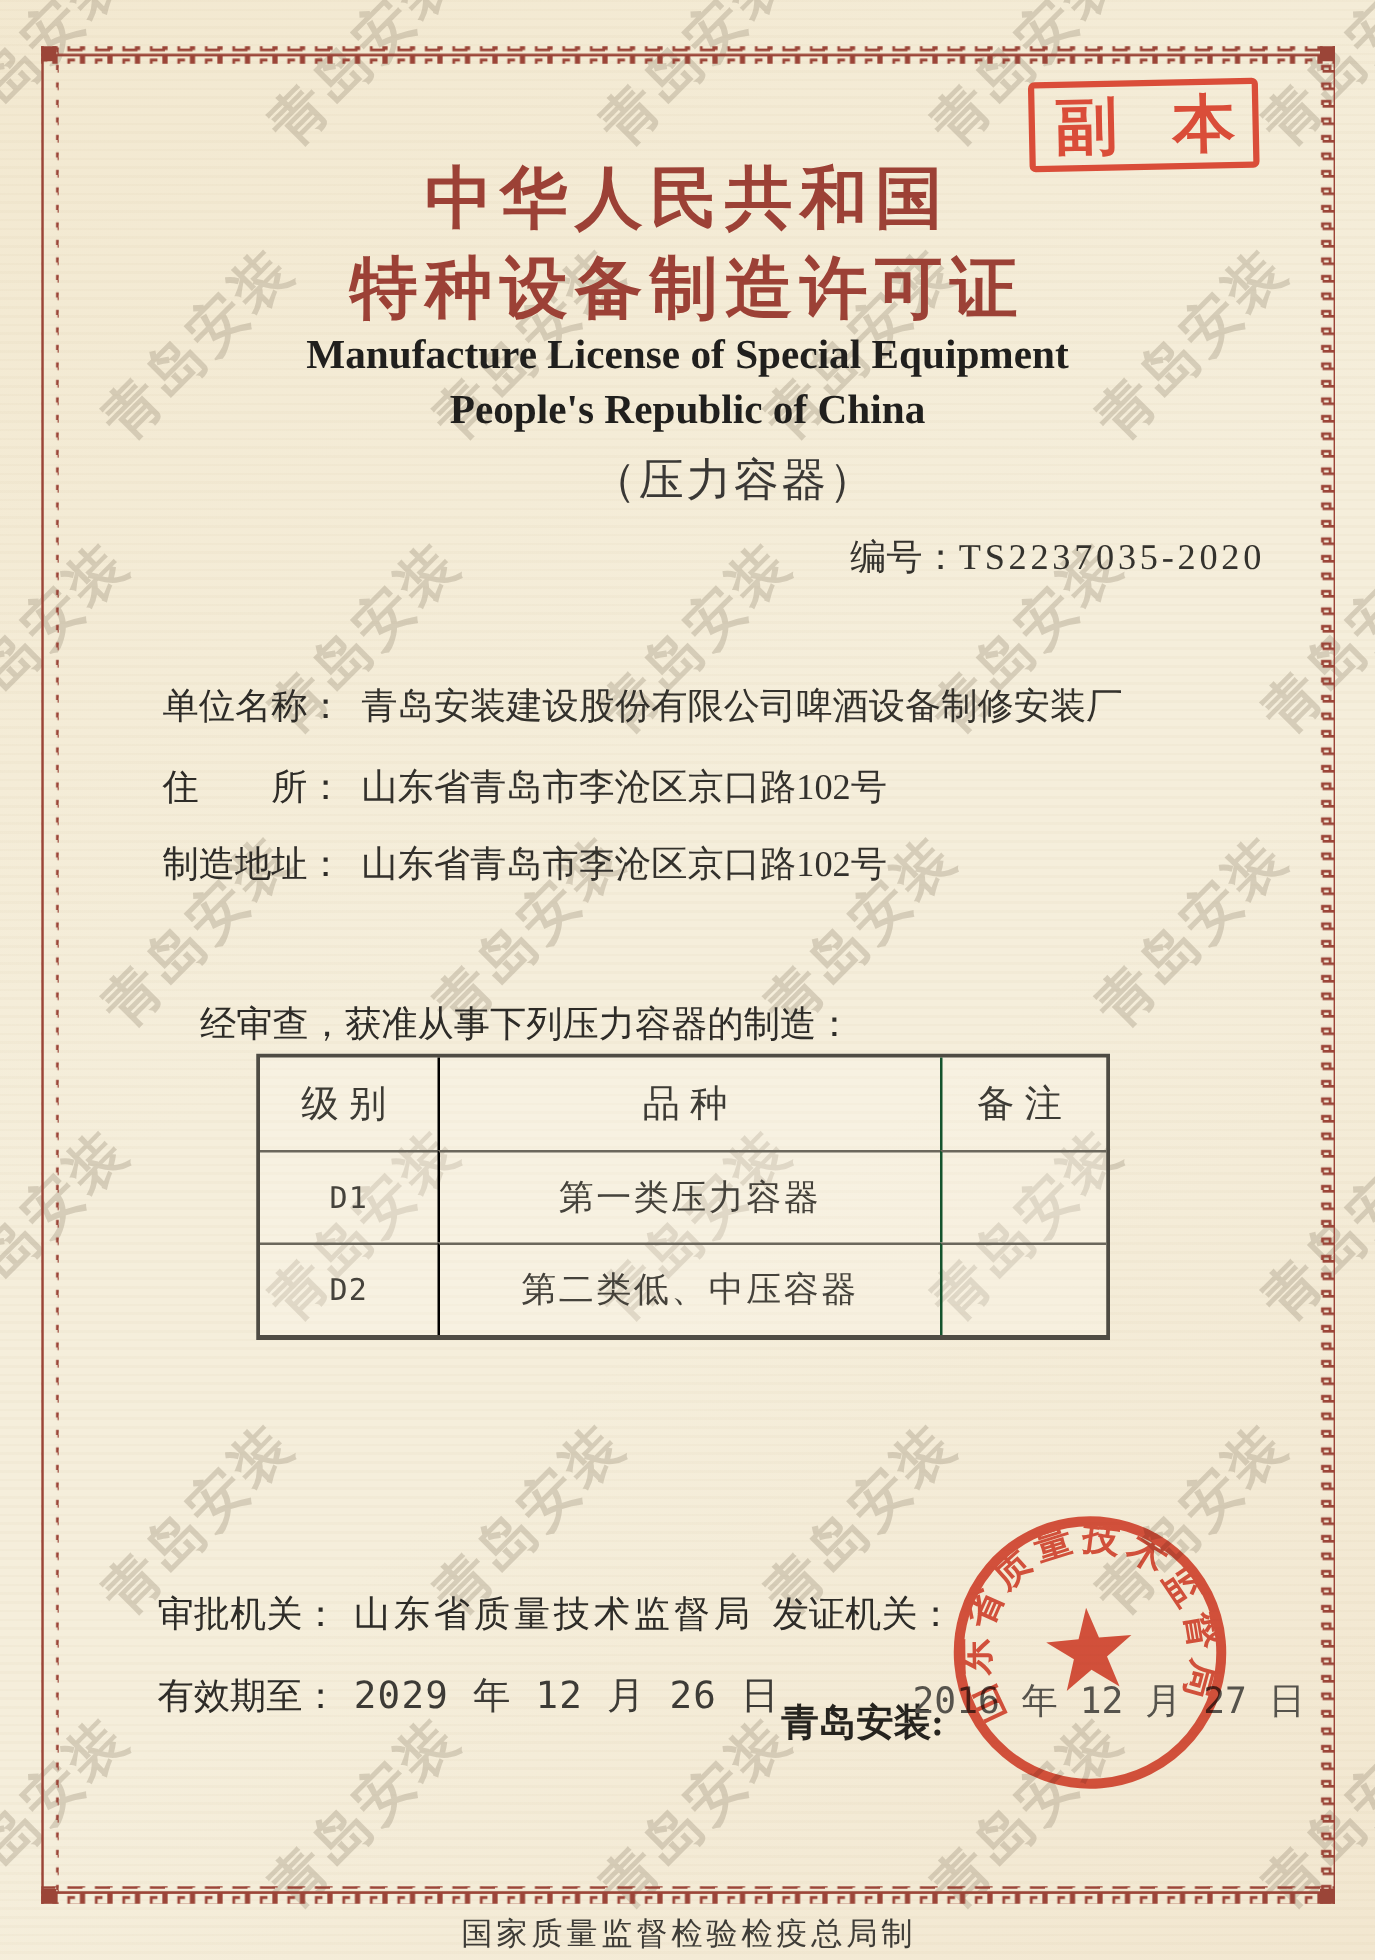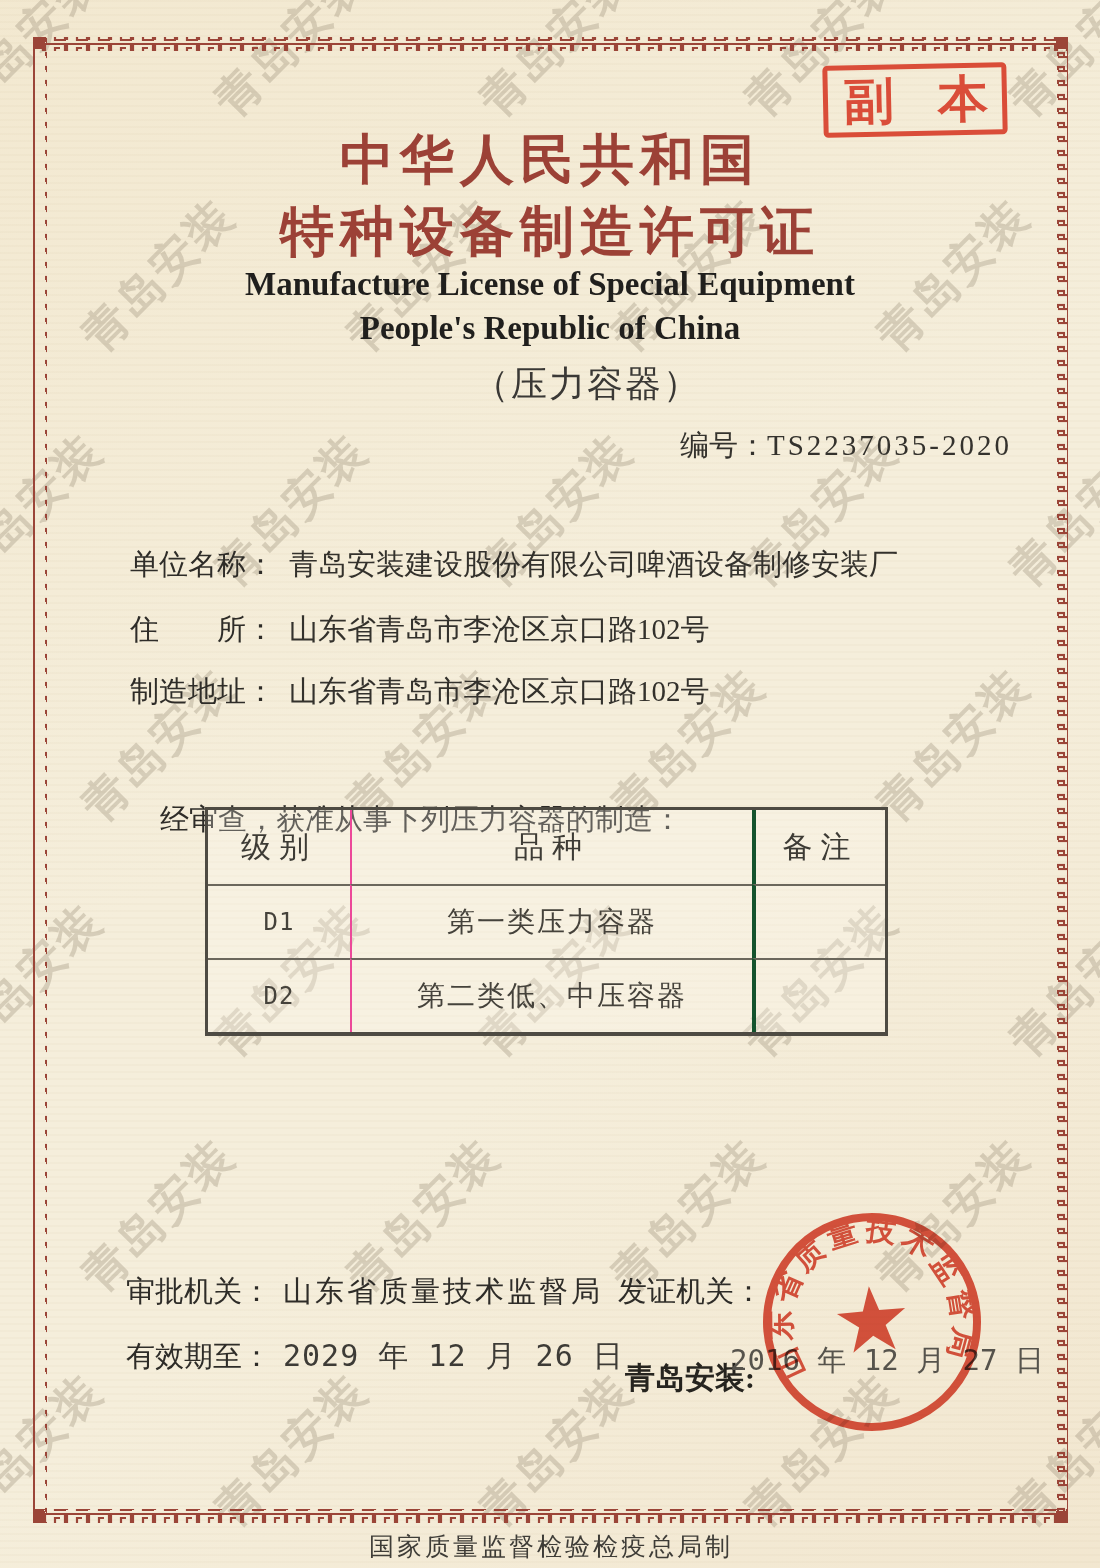--- a/index.html
+++ b/index.html
@@ -42,27 +42,27 @@
   .license-no .num{letter-spacing:3px;}
   
   .field-row{left:130px;font-size:29px;color:#2e2c28;white-space:nowrap;
       font-family:"Liberation Serif",serif;}
   #f0{top:545px;} #f1{top:610px;} #f2{top:672px;}
   .field-row .f-value{margin-left:14px;color:#33312c;}
   
   .approval-note{top:800px;left:160px;font-size:29px;color:#2e2c28;
       font-family:"Liberation Serif",serif;}
   
-  .lic-table{top:807px;left:205px;width:683px;box-sizing:border-box;
+  .lic-table{top:843px;left:205px;width:683px;box-sizing:border-box;
       border:3px solid #4e4b43;border-bottom-width:4px;background:rgba(255,253,245,.25);}
   .lt-row{display:flex;}
   .lt-cell{box-sizing:border-box;display:flex;align-items:center;justify-content:center;
       font-family:"Liberation Serif",serif;color:#45423b;}
-  .c1{width:142px;} .c2{width:402px;border-left:2px solid #ec4899;}
-  .c3{width:133px;border-left:4px solid #14532d;}
+  .c1{width:142px;} .c2{width:402px;border-left:2px solid #000000;}
+  .c3{width:133px;border-left:2px solid #14532d;}
   .lt-head .lt-cell{height:74px;font-size:30px;letter-spacing:8px;color:#3d3b35;}
   .lt-body .lt-cell{height:74px;border-top:2px solid #6b675c;font-size:28px;letter-spacing:2px;}
   .lt-body .level{font-family:"DejaVu Sans Mono",monospace;font-size:24px;letter-spacing:1px;}
   
   .b-label{font-size:29px;color:#2e2c28;font-family:"Liberation Serif",serif;white-space:nowrap;}
   #approve{top:1272px;left:126px;}
   #approve .b-value{margin-left:12px;letter-spacing:3px;}
   #issuer{top:1272px;left:618px;}
   #valid{top:1336px;left:126px;}
   #valid .b-value{margin-left:12px;font-family:"DejaVu Sans Mono",monospace;

